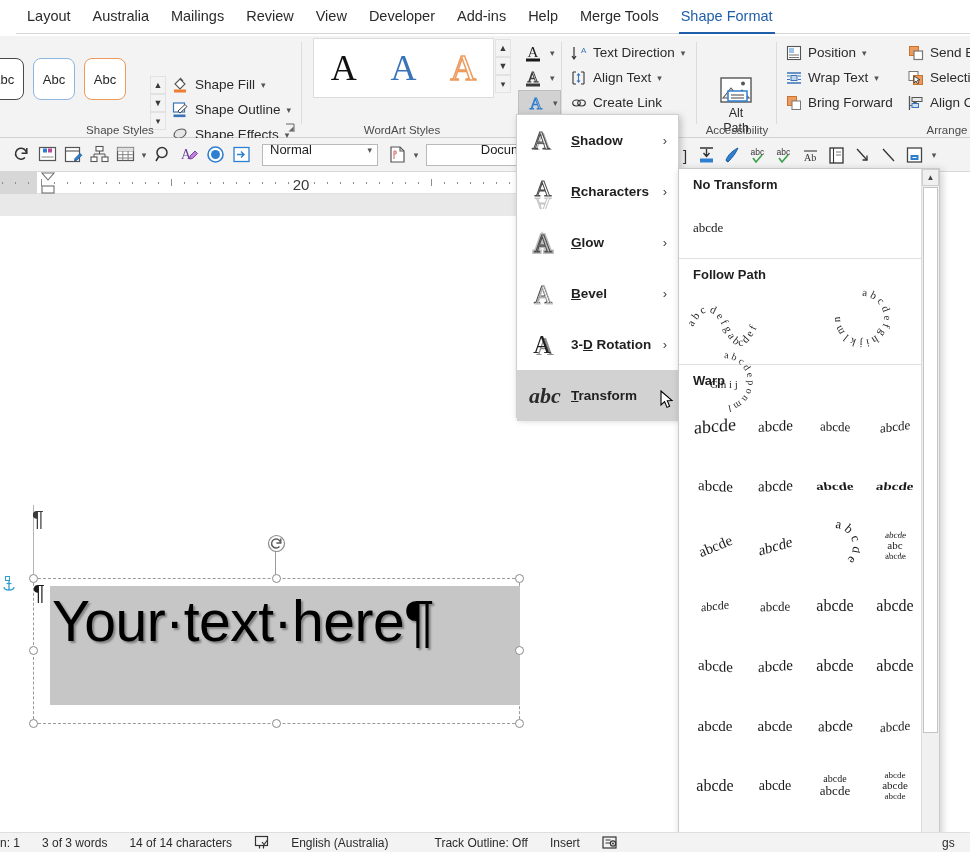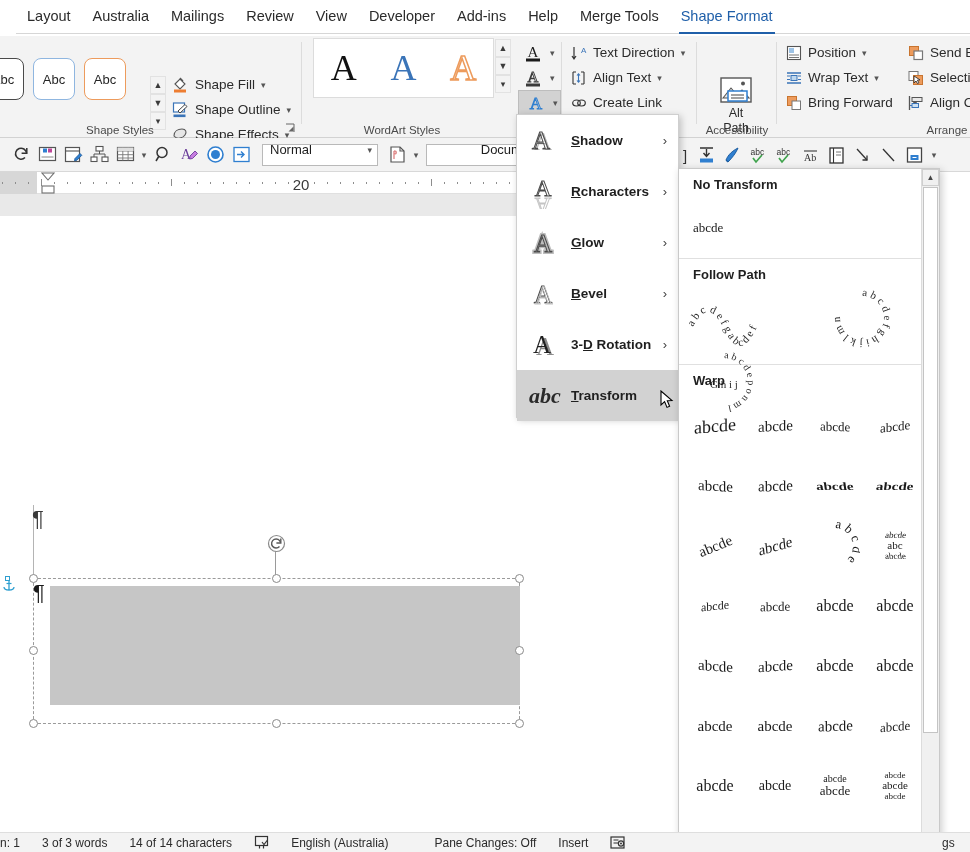--- a/index.html
+++ b/index.html
@@ -705,20 +705,21 @@
     <svg width="19" height="19" viewBox="0 0 19 19">
         <circle cx="9.5" cy="9.5" r="8" fill="#fff" stroke="#8a8a8a" stroke-width="1.2"></circle>
         <path d="M13.5 8.5 A4.5 4.5 0 1 0 12.5 12.5" fill="none" stroke="#5a5a5a" stroke-width="1.4"></path>
         <path d="M13.8 4.5 L13.8 9 L9.4 9" fill="none" stroke="#5a5a5a" stroke-width="1.4"></path>
       </svg>
   </div>
 
   <div id="textbox-wrap">
     <div id="textbox-frame"></div>
     <div id="textbox-fill"></div>
+    <div id="textbox-text">Your·text·here¶</div>
 
     <div class="handle" style="left:-4.5px; top:-4.5px;"></div>
     <div class="handle" style="left:239px; top:-4.5px;"></div>
     <div class="handle" style="left:482px; top:-4.5px;"></div>
     <div class="handle" style="left:-4.5px; top:68px;"></div>
     <div class="handle" style="left:482px; top:68px;"></div>
     <div class="handle" style="left:-4.5px; top:141px;"></div>
     <div class="handle" style="left:239px; top:141px;"></div>
     <div class="handle" style="left:482px; top:141px;"></div>
   </div>
@@ -951,21 +952,21 @@
   <span class="sb-item">3 of 3 words</span>
   <span class="sb-item">14 of 14 characters</span>
   <span class="sb-item">
     <svg width="15" height="15" viewBox="0 0 15 15">
         <rect x="1.5" y="1.5" width="12" height="9" fill="none" stroke="#333" stroke-width="1.2"></rect>
         <path d="M5.5 10.5 v3 M9.5 10.5 v3" stroke="#333" stroke-width="1.2"></path>
         <path d="M8 7 l2 2.5 l3.5 -4.5" fill="none" stroke="#333" stroke-width="1.2"></path>
       </svg>
   </span>
   <span class="sb-item">English (Australia)</span>
-  <span class="sb-item" style="padding-left:35px;">Pane Changes: Off</span>
+  <span class="sb-item" style="padding-left:35px;">Track Outline: Off</span>
   <span class="sb-item">Insert</span>
   <span class="sb-item">
     <svg width="16" height="15" viewBox="0 0 16 15">
         <rect x="1" y="2" width="13" height="11" fill="none" stroke="#333" stroke-width="1.2"></rect>
         <path d="M3.5 5 h5 M3.5 8 h5" stroke="#333" stroke-width="1"></path>
         <circle cx="11" cy="8.5" r="2.6" fill="none" stroke="#333" stroke-width="1.2"></circle>
         <circle cx="11" cy="8.5" r="1" fill="#333"></circle>
       </svg>
   </span>
   <span class="sb-item" style="position:absolute; left:931px;">gs</span>

